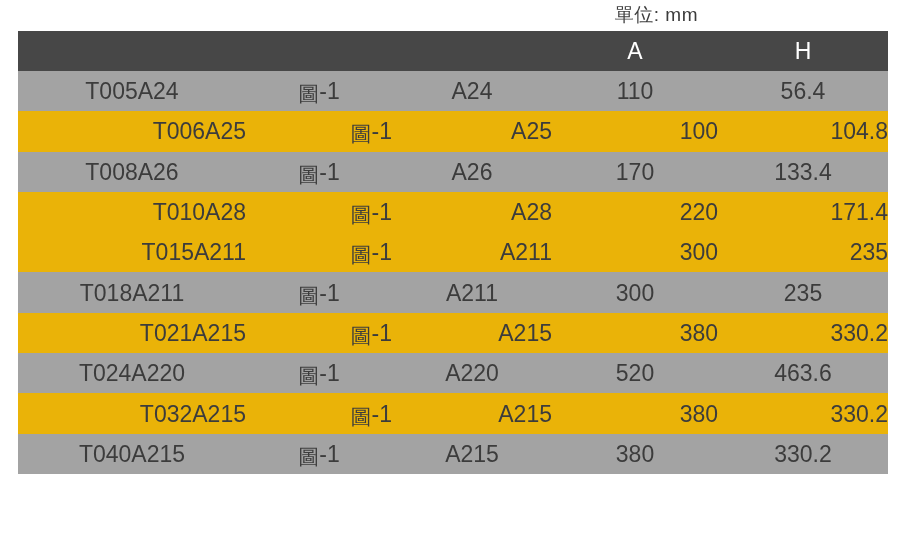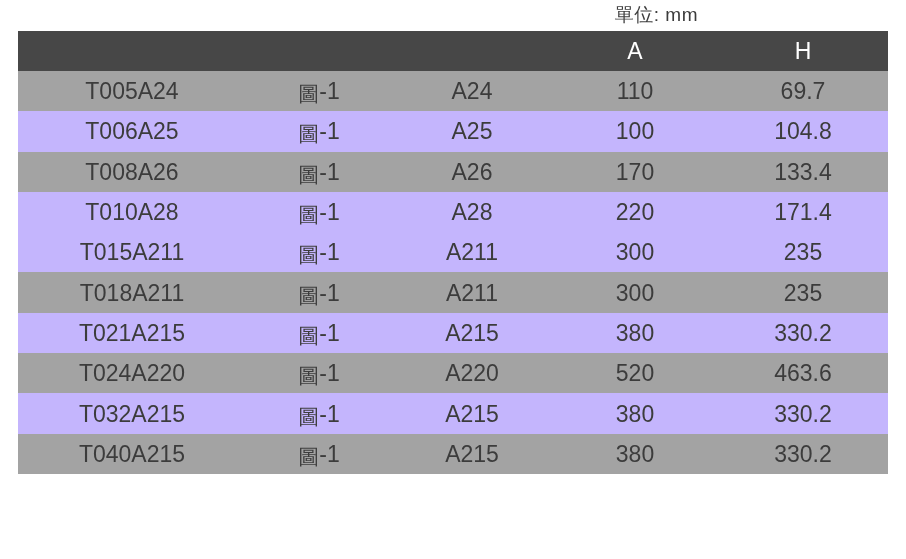--- a/index.html
+++ b/index.html
@@ -63,21 +63,22 @@
     padding: 0;
     border: none;
     color: #3c3c3c;
     vertical-align: middle;
     line-height: 40px;
   }
   tbody tr.odd td {
     background: #a3a3a3;
   }
   tbody tr.even td {
-    background: #c4b5fd;
+    background: #eab308;
+    text-align: right;
   }
   .fig-cell {
     white-space: nowrap;
   }
   .fig-glyph {
     display: inline-block;
     font-size: 21px;
     line-height: 1;
     vertical-align: -2px;
     letter-spacing: 0;
@@ -112,21 +113,21 @@
         <th>A</th>
         <th>H</th>
       </tr>
     </thead>
     <tbody>
       <tr class="odd">
         <td>T005A24</td>
         <td class="fig-cell"><span class="fig-glyph">圖</span><span class="fig-suffix">-1</span></td>
         <td>A24</td>
         <td>110</td>
-        <td>69.7</td>
+        <td>56.4</td>
       </tr>
       <tr class="even">
         <td>T006A25</td>
         <td class="fig-cell"><span class="fig-glyph">圖</span><span class="fig-suffix">-1</span></td>
         <td>A25</td>
         <td>100</td>
         <td>104.8</td>
       </tr>
       <tr class="odd">
         <td>T008A26</td>

